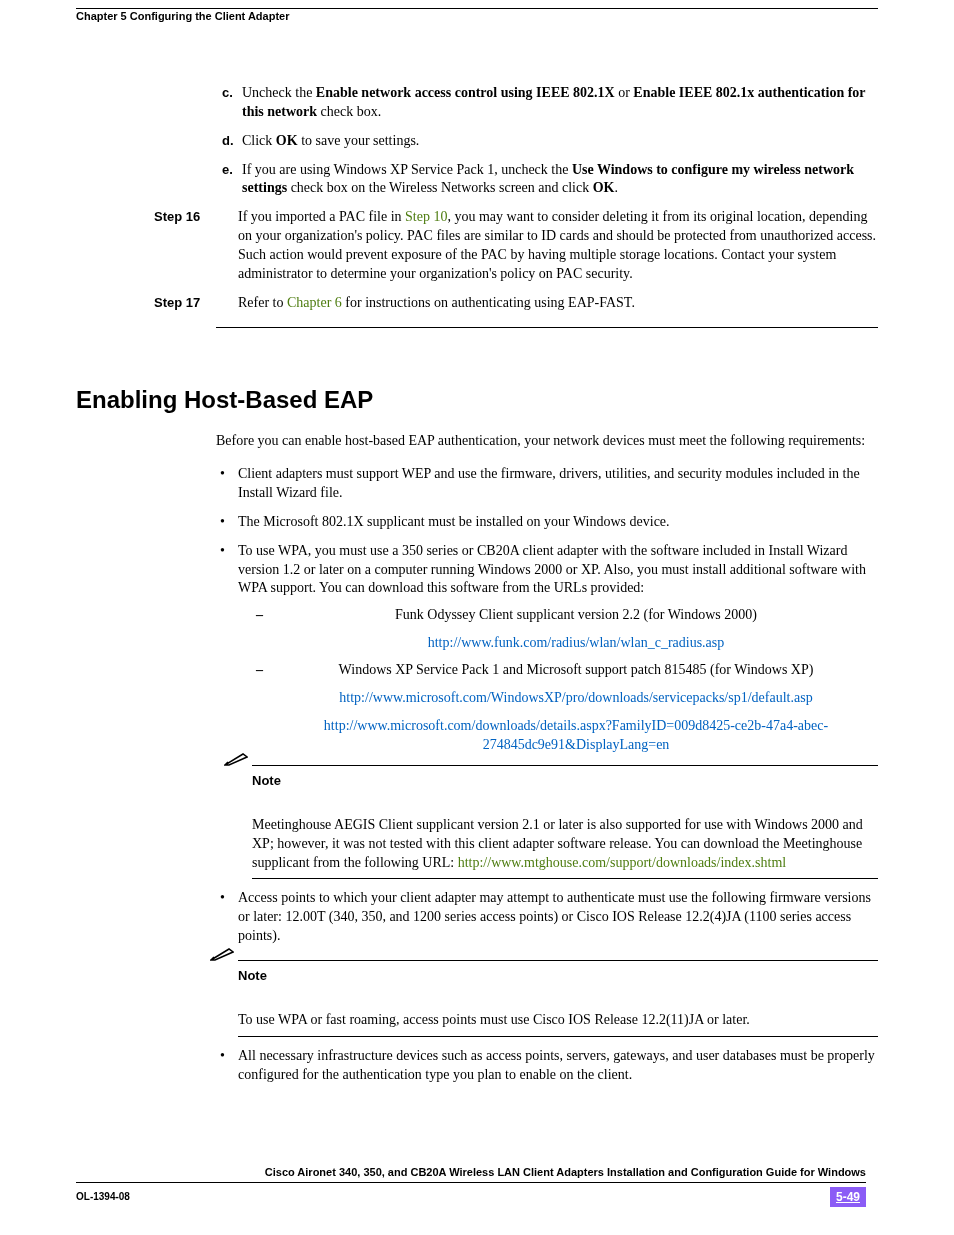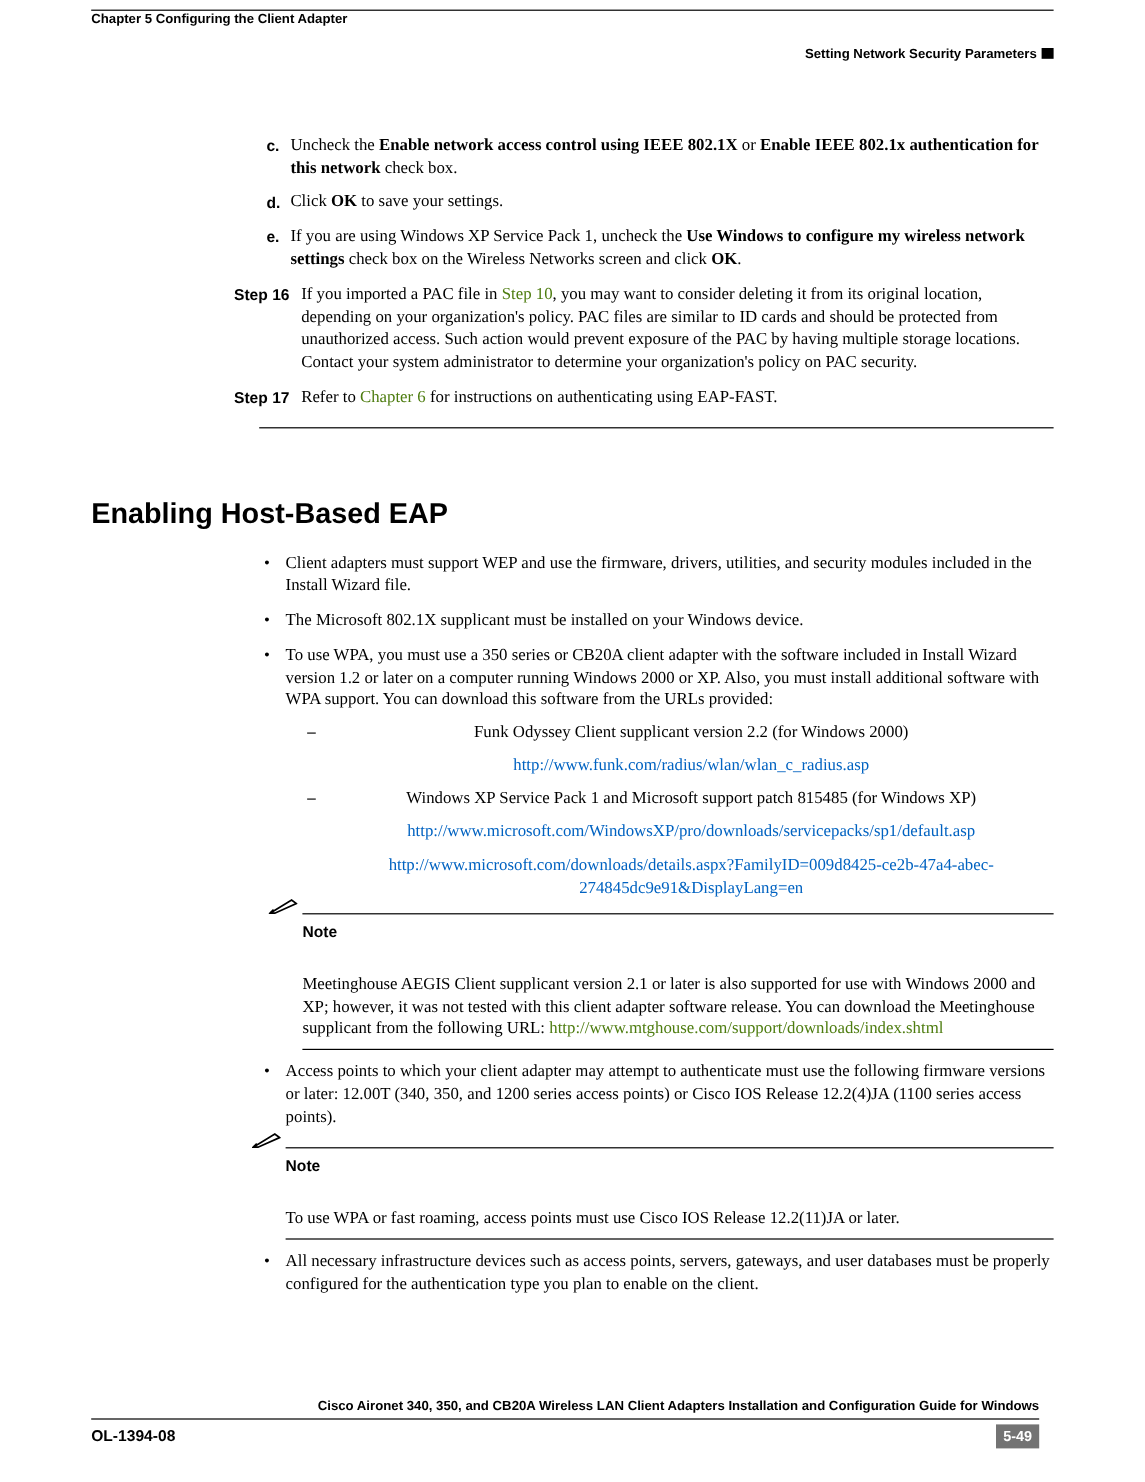--- a/index.html
+++ b/index.html
@@ -40,21 +40,22 @@
     height: 9px;
     background: #000;
     vertical-align: middle;
     margin-left: 4px;
   }
   .content {
     margin-top: 60px;
   }
   .step-row {
     display: flex;
-    margin: 6px 0 10px 119px;
+    margin: 6px 0 10px 78px;
+    gap: 28px;
   }
   .step-label {
     font-family: Arial, Helvetica, sans-serif;
     font-weight: bold;
     font-size: 13px;
     width: 56px;
     flex: 0 0 56px;
   }
   .sub-row {
     display: flex;
@@ -170,50 +171,45 @@
     padding-bottom: 2px;
   }
   .footer-row {
     display: flex;
     justify-content: space-between;
     align-items: center;
     margin-top: 4px;
   }
   .footer-left {
     font-family: Arial, Helvetica, sans-serif;
-    font-size: 13px;
+    font-size: 10px;
     font-weight: bold;
   }
   .page-badge {
     display: inline-flex;
     align-items: stretch;
     font-family: Arial, Helvetica, sans-serif;
     font-size: 12px;
     font-weight: bold;
   }
   .page-badge .black {
-    background: #737373;
+    background: #8b5cf6;
     color: #fff;
     padding: 2px 6px;
+    text-decoration: underline;
   }
 </style>
 </head>
 <body>
 
 <div class="page">
 
   <div class="runhead">
     <div class="runhead-row">
       <span>Chapter 5      Configuring the Client Adapter</span>
-    </div>
-    <div class="runhead-row">
-      <span></span>
-      <span class="runhead-right">
-        <span>Setting Network Security Parameters</span><span class="blackbox-small"></span>
-      </span>
     </div>
   </div>
 
   <div class="content">
 
     <div class="sub-row">
       <div class="sub-label">c.</div>
       <div class="sub-body">
         <span>Uncheck the </span><span class="bold">Enable network access control using IEEE 802.1X</span><span> or </span><span class="bold">Enable IEEE 802.1x authentication for this network</span><span> check box.</span>
       </div>
@@ -244,20 +240,21 @@
       <div class="step-label">Step 17</div>
       <div class="step-body">
         <span>Refer to </span><span class="link">Chapter 6</span><span> for instructions on authenticating using EAP-FAST.</span>
       </div>
     </div>
 
     <hr class="hr-thin">
 
     <h2 class="section">Enabling Host-Based EAP</h2>
 
+    <div class="intro">Before you can enable host-based EAP authentication, your network devices must meet the following requirements:</div>
 
     <ul class="b1">
       <li>Client adapters must support WEP and use the firmware, drivers, utilities, and security modules included in the Install Wizard file.</li>
       <li>The Microsoft 802.1X supplicant must be installed on your Windows device.</li>
       <li>
         <span>To use WPA, you must use a 350 series or CB20A client adapter with the software included in Install Wizard version 1.2 or later on a computer running Windows 2000 or XP. Also, you must install additional software with WPA support. You can download this software from the URLs provided:</span>
         <ul class="b2">
           <li>
             <span>Funk Odyssey Client supplicant version 2.2 (for Windows 2000)</span>
             <span class="sublink">http://www.funk.com/radius/wlan/wlan_c_radius.asp</span>

